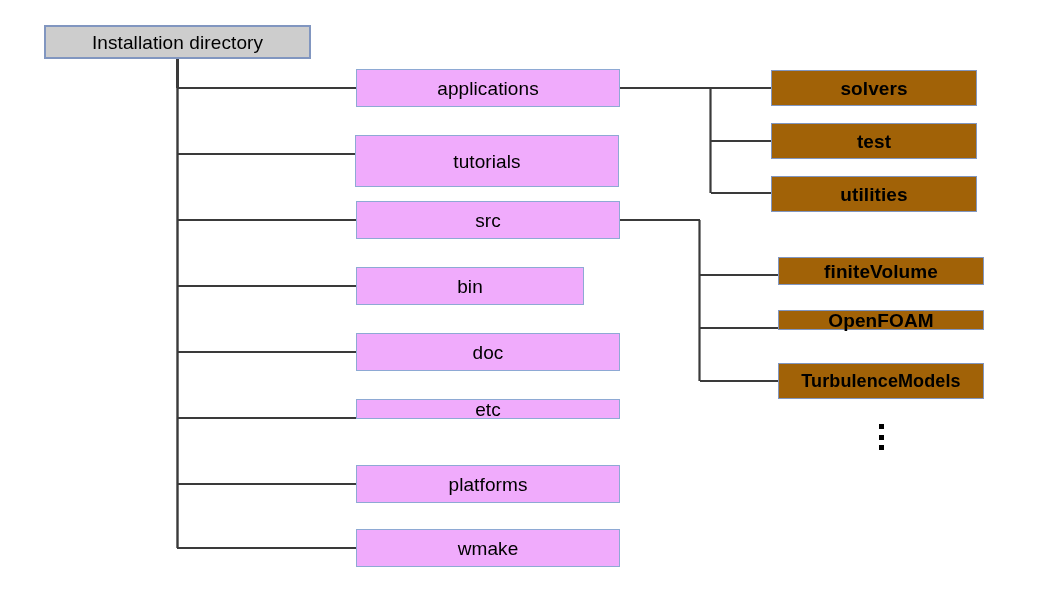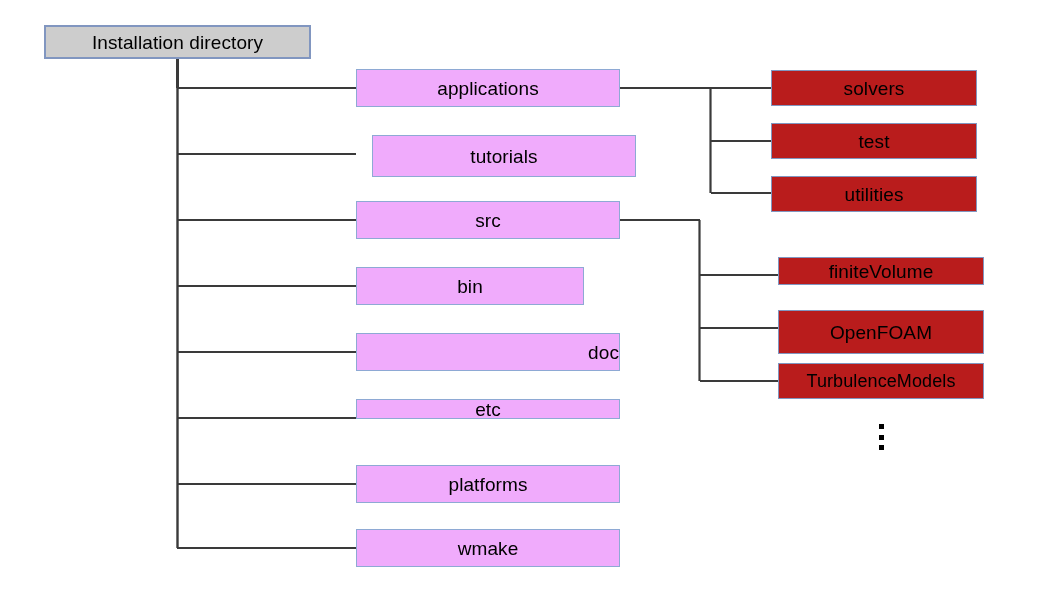--- a/index.html
+++ b/index.html
@@ -41,22 +41,23 @@
   .node-root {
     background: #cdcdcd;
     border: 2px solid #8196c0;
     font-size: 19px;
   }
   .node-mid {
     background: #f0abfc;
     border: 1.5px solid #8ea9d4;
   }
   .node-leaf {
-    background: #b91c1c;
+    background: #a16207;
     border: 1.5px solid #8196c0;
+    font-weight: bold;
   }
   .node-leaf.tight {
     font-size: 18px;
   }
   .ellipsis {
     position: absolute;
     display: flex;
     flex-direction: column;
     align-items: center;
     justify-content: space-between;
@@ -104,30 +105,30 @@
     </g>
   </svg>
 
   <div class="node node-root" style="left:44px; top:25px; width:267px; height:34px;">
     <span>Installation directory</span>
   </div>
 
   <div class="node node-mid" style="left:356px; top:69px; width:264px; height:38px;">
     <span>applications</span>
   </div>
-  <div class="node node-mid" style="left:372px; top:135px; width:264px; height:42px;text-align:right;">
+  <div class="node node-mid" style="left:355px; top:135px; width:264px; height:52px;text-align:right;">
     <span>tutorials</span>
   </div>
   <div class="node node-mid" style="left:356px; top:201px; width:264px; height:38px;">
     <span>src</span>
   </div>
   <div class="node node-mid" style="left:356px; top:267px; width:228px; height:38px;">
     <span>bin</span>
   </div>
-  <div class="node node-mid" style="left:356px; top:333px; width:264px; height:38px;justify-content:flex-end;">
+  <div class="node node-mid" style="left:356px; top:333px; width:264px; height:38px;">
     <span>doc</span>
   </div>
   <div class="node node-mid" style="left:356px; top:399px; width:264px; height:20px;">
     <span>etc</span>
   </div>
   <div class="node node-mid" style="left:356px; top:529px; width:264px; height:38px;">
     <span>wmake</span>
   </div>
   <div class="node node-mid" style="left:356px; top:465px; width:264px; height:38px;">
     <span>platforms</span>
@@ -139,21 +140,21 @@
   <div class="node node-leaf" style="left:771px; top:123px; width:206px; height:36px;">
     <span>test</span>
   </div>
   <div class="node node-leaf" style="left:771px; top:176px; width:206px; height:36px;">
     <span>utilities</span>
   </div>
 
   <div class="node node-leaf" style="left:778px; top:257px; width:206px; height:28px;">
     <span>finiteVolume</span>
   </div>
-  <div class="node node-leaf" style="left:778px; top:310px; width:206px; height:44px;">
+  <div class="node node-leaf" style="left:778px; top:310px; width:206px; height:20px;">
     <span>OpenFOAM</span>
   </div>
   <div class="node node-leaf tight" style="left:778px; top:363px; width:206px; height:36px;">
     <span>TurbulenceModels</span>
   </div>
 
   <div class="ellipsis" style="left:878px; top:424px; width:6px;">
     <i></i>
     <i></i>
     <i></i>

